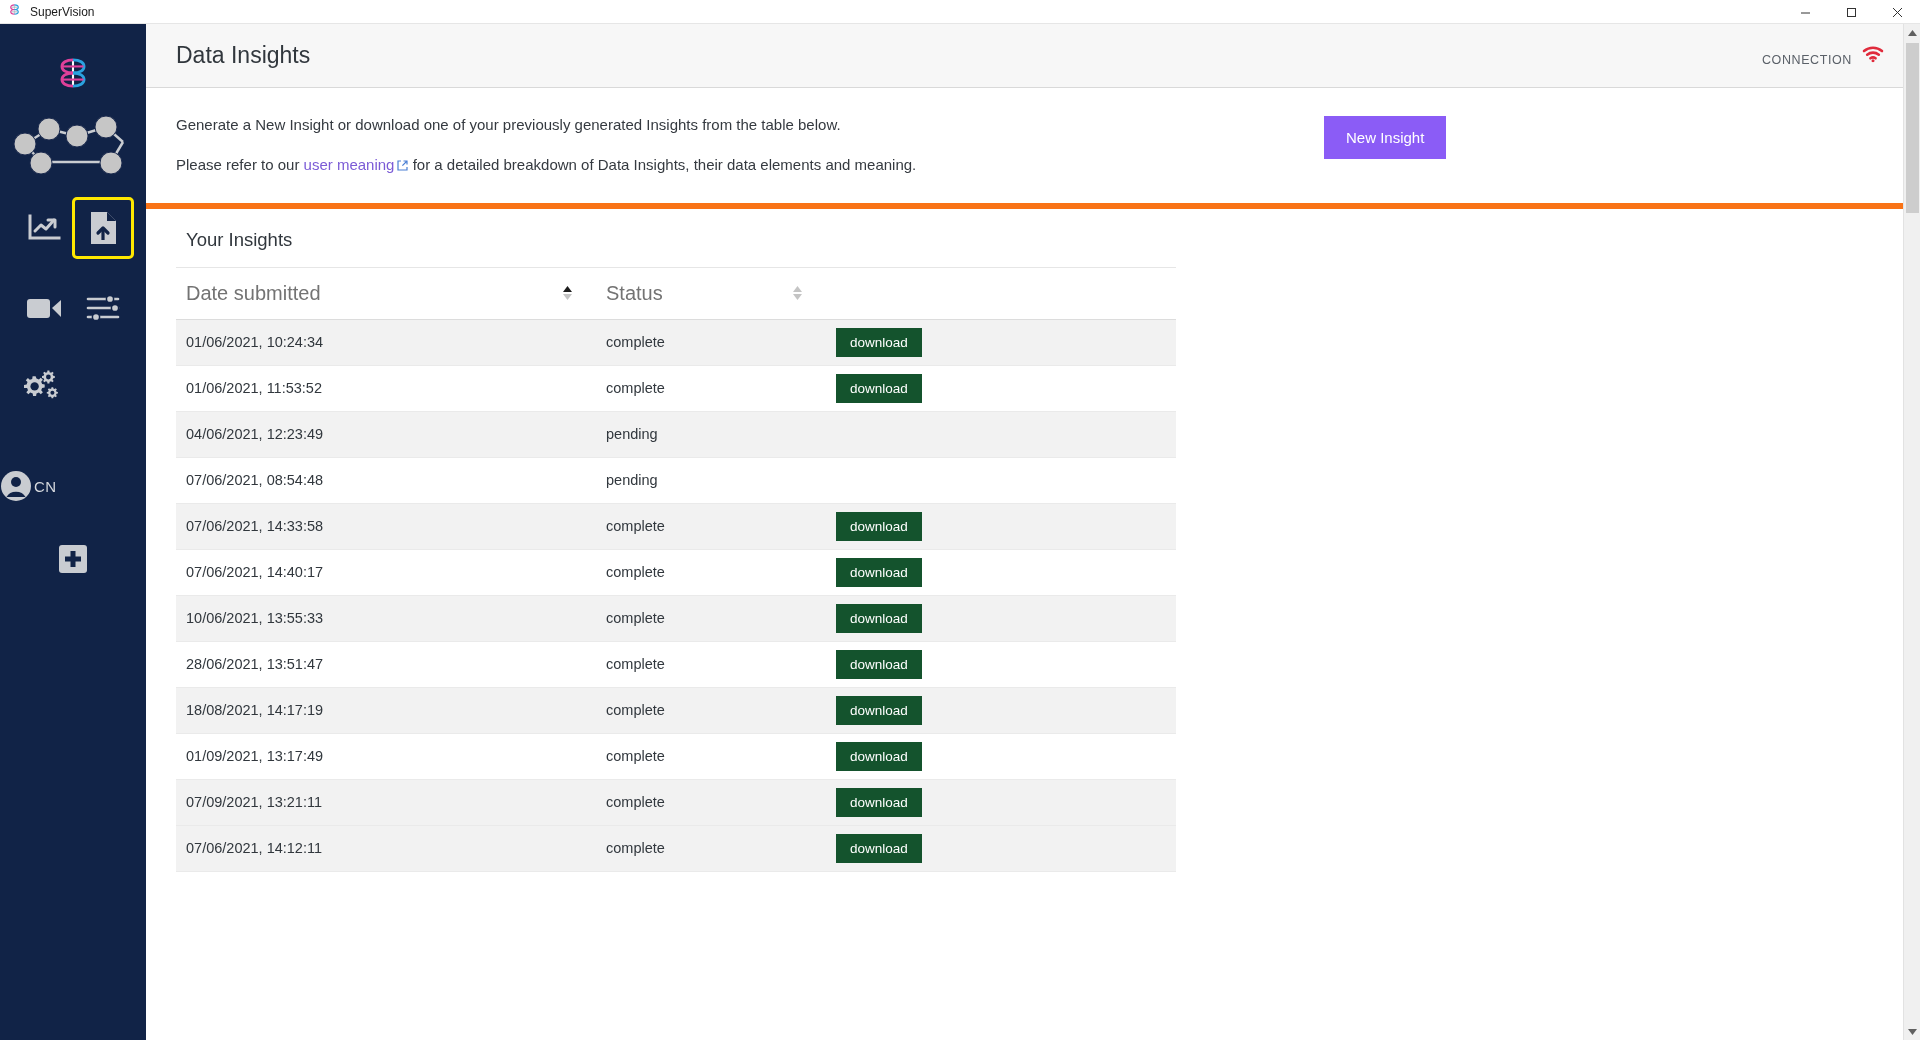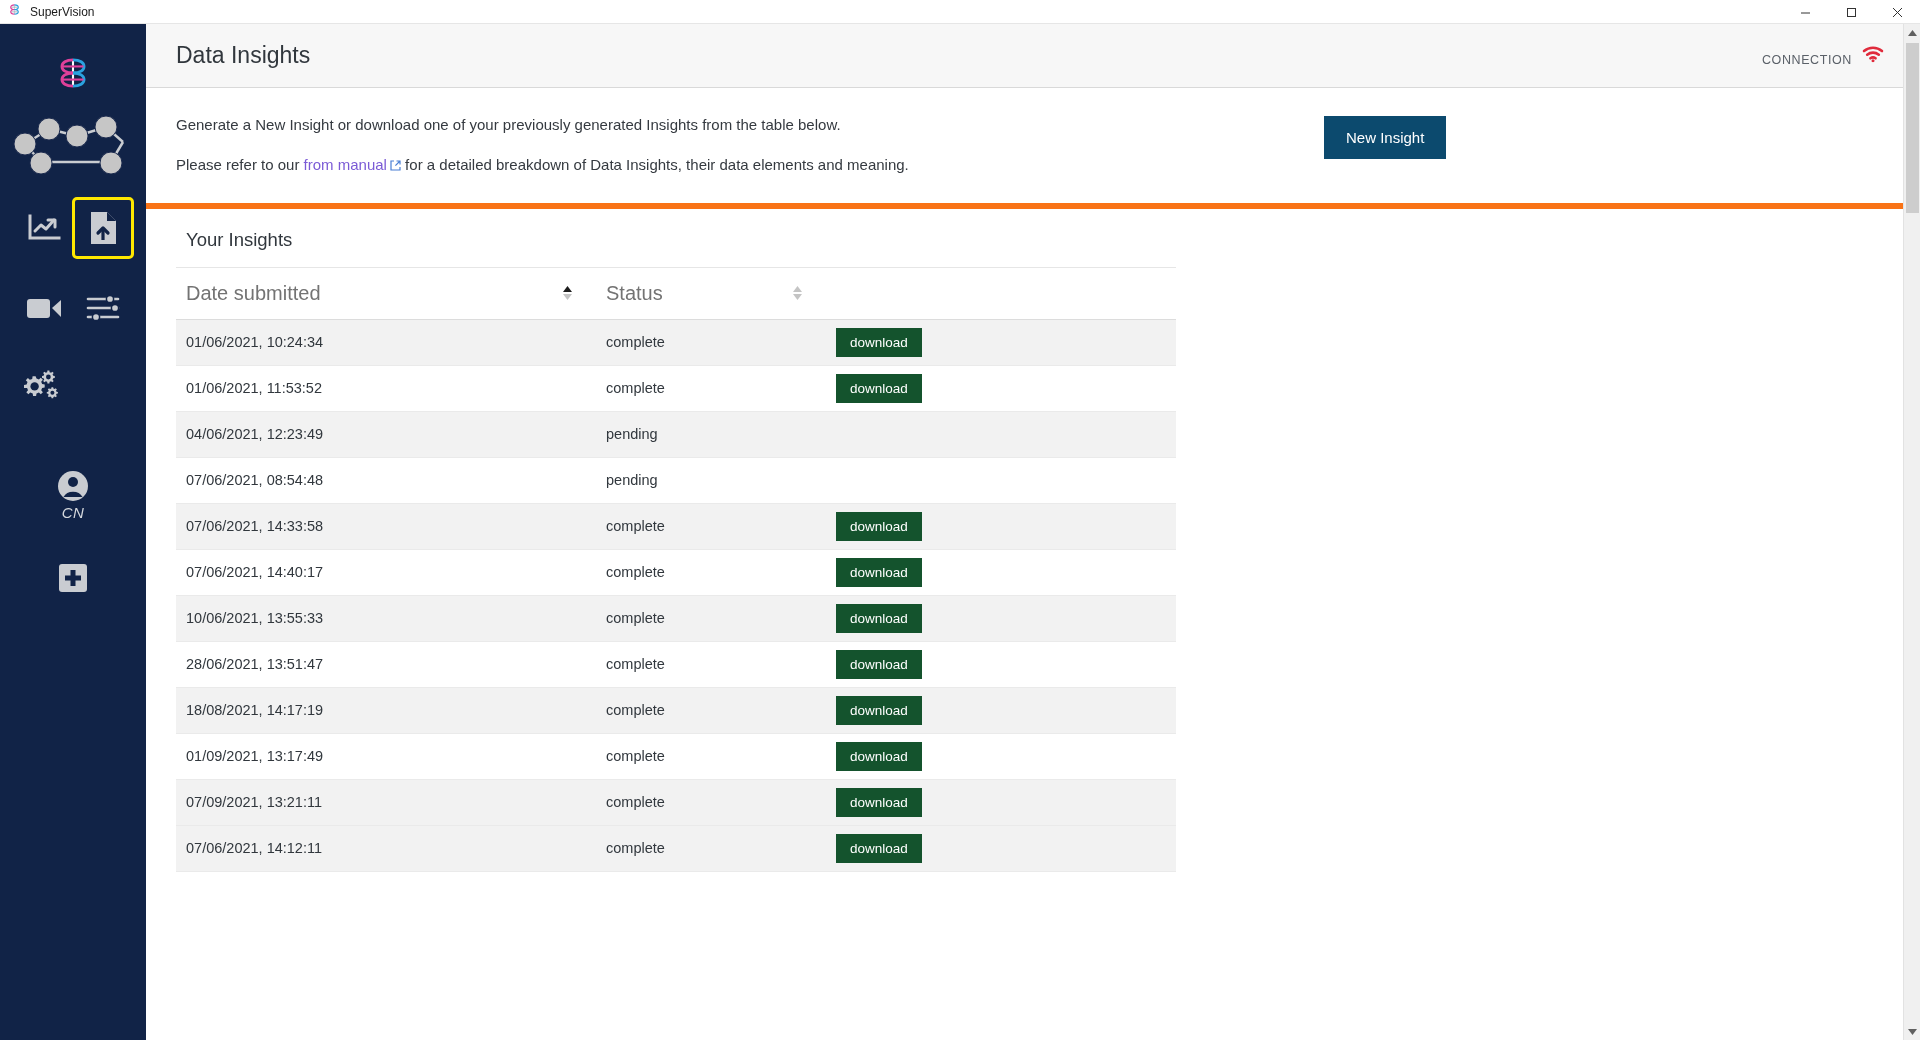--- a/index.html
+++ b/index.html
@@ -41,22 +41,22 @@
     justify-items: center;
   }
   .nav-cell {
     width: 56px; height: 56px; display: flex;
     align-items: center; justify-content: center;
     border-radius: 2px;
   }
   .nav-cell.selected { outline: 3px solid #ffe800; }
   .gears-row { display: flex; justify-content: flex-start; padding-left: 14px; margin-top: 22px; }
   .user-block {
-    margin-top: 56px; display: flex; flex-direction: column;
-    align-items: center; gap: 2px; font-style: italic;
+    margin-top: 56px; display: flex; flex-direction: row;
+    align-items: center; gap: 2px;
   }
   .user-initials { color: #d5d8dd; font-size: 15px; letter-spacing: .5px; }
   .plus-block { margin-top: 42px; display: flex; justify-content: center; }
 
   
   .main { flex: 1; display: flex; flex-direction: column; background: #fff; min-width: 0; }
 
   .page-header {
     height: 64px; background: #f7f7f7; border-bottom: 1px solid #d9d9d9;
     display: flex; align-items: center; padding: 0 0 0 30px;
@@ -73,21 +73,21 @@
     background: #fff; padding: 26px 30px 26px 30px;
     display: flex; align-items: flex-start; position: relative;
     border-bottom: 6px solid #f97316; min-height: 112px;
   }
   .intro-text { flex: 1; max-width: 1100px; }
   .intro-line { font-size: 15px; color: #353a40; line-height: 1.45; }
   .intro-line + .intro-line { margin-top: 18px; }
   .ext-link { color: #7b5bd6; text-decoration: none; }
   .ext-icon { display: inline-block; vertical-align: -1px; margin-left: 3px; }
   .new-insight-btn {
-    background: #0c4a6e; color: #fff; border: 0; cursor: pointer;
+    background: #8b5cf6; color: #fff; border: 0; cursor: pointer;
     font-size: 15px; padding: 13px 22px; margin: 2px 7px 0 0;
     font-family: inherit; white-space: nowrap;
   }
   .btn-area { width: 480px; display: flex; justify-content: flex-start; padding-left: 48px; }
 
   
   .content {
     flex: 1; overflow: hidden; position: relative; background: #fff;
     padding: 0 0 0 30px;
   }
@@ -301,21 +301,21 @@
             <circle cx="11" cy="15.3" r="1.5" fill="#e02b3c"></circle>
           </svg>
         </span>
       </div>
     </div>
 
     <div class="intro-panel">
       <div class="intro-text">
         <div class="intro-line">Generate a New Insight or download one of your previously generated Insights from the table below.</div>
         <div class="intro-line">
-          <span>Please refer to our </span><a href="#" class="ext-link"><span>from manual</span></a><span class="ext-icon"><svg width="11" height="11" viewBox="0 0 11 11">
+          <span>Please refer to our </span><a href="#" class="ext-link"><span>user meaning</span></a><span class="ext-icon"><svg width="11" height="11" viewBox="0 0 11 11">
                 <path d="M4 1H1v9h9V7" fill="none" stroke="#4a7fd4" stroke-width="1.2"></path>
                 <path d="M6.5 1H10v3.5M10 1L5.4 5.6" fill="none" stroke="#4a7fd4" stroke-width="1.2"></path>
               </svg></span><span> for a detailed breakdown of Data Insights, their data elements and meaning.</span>
         </div>
       </div>
       <div class="btn-area">
         <button class="new-insight-btn">New Insight</button>
       </div>
     </div>
 

